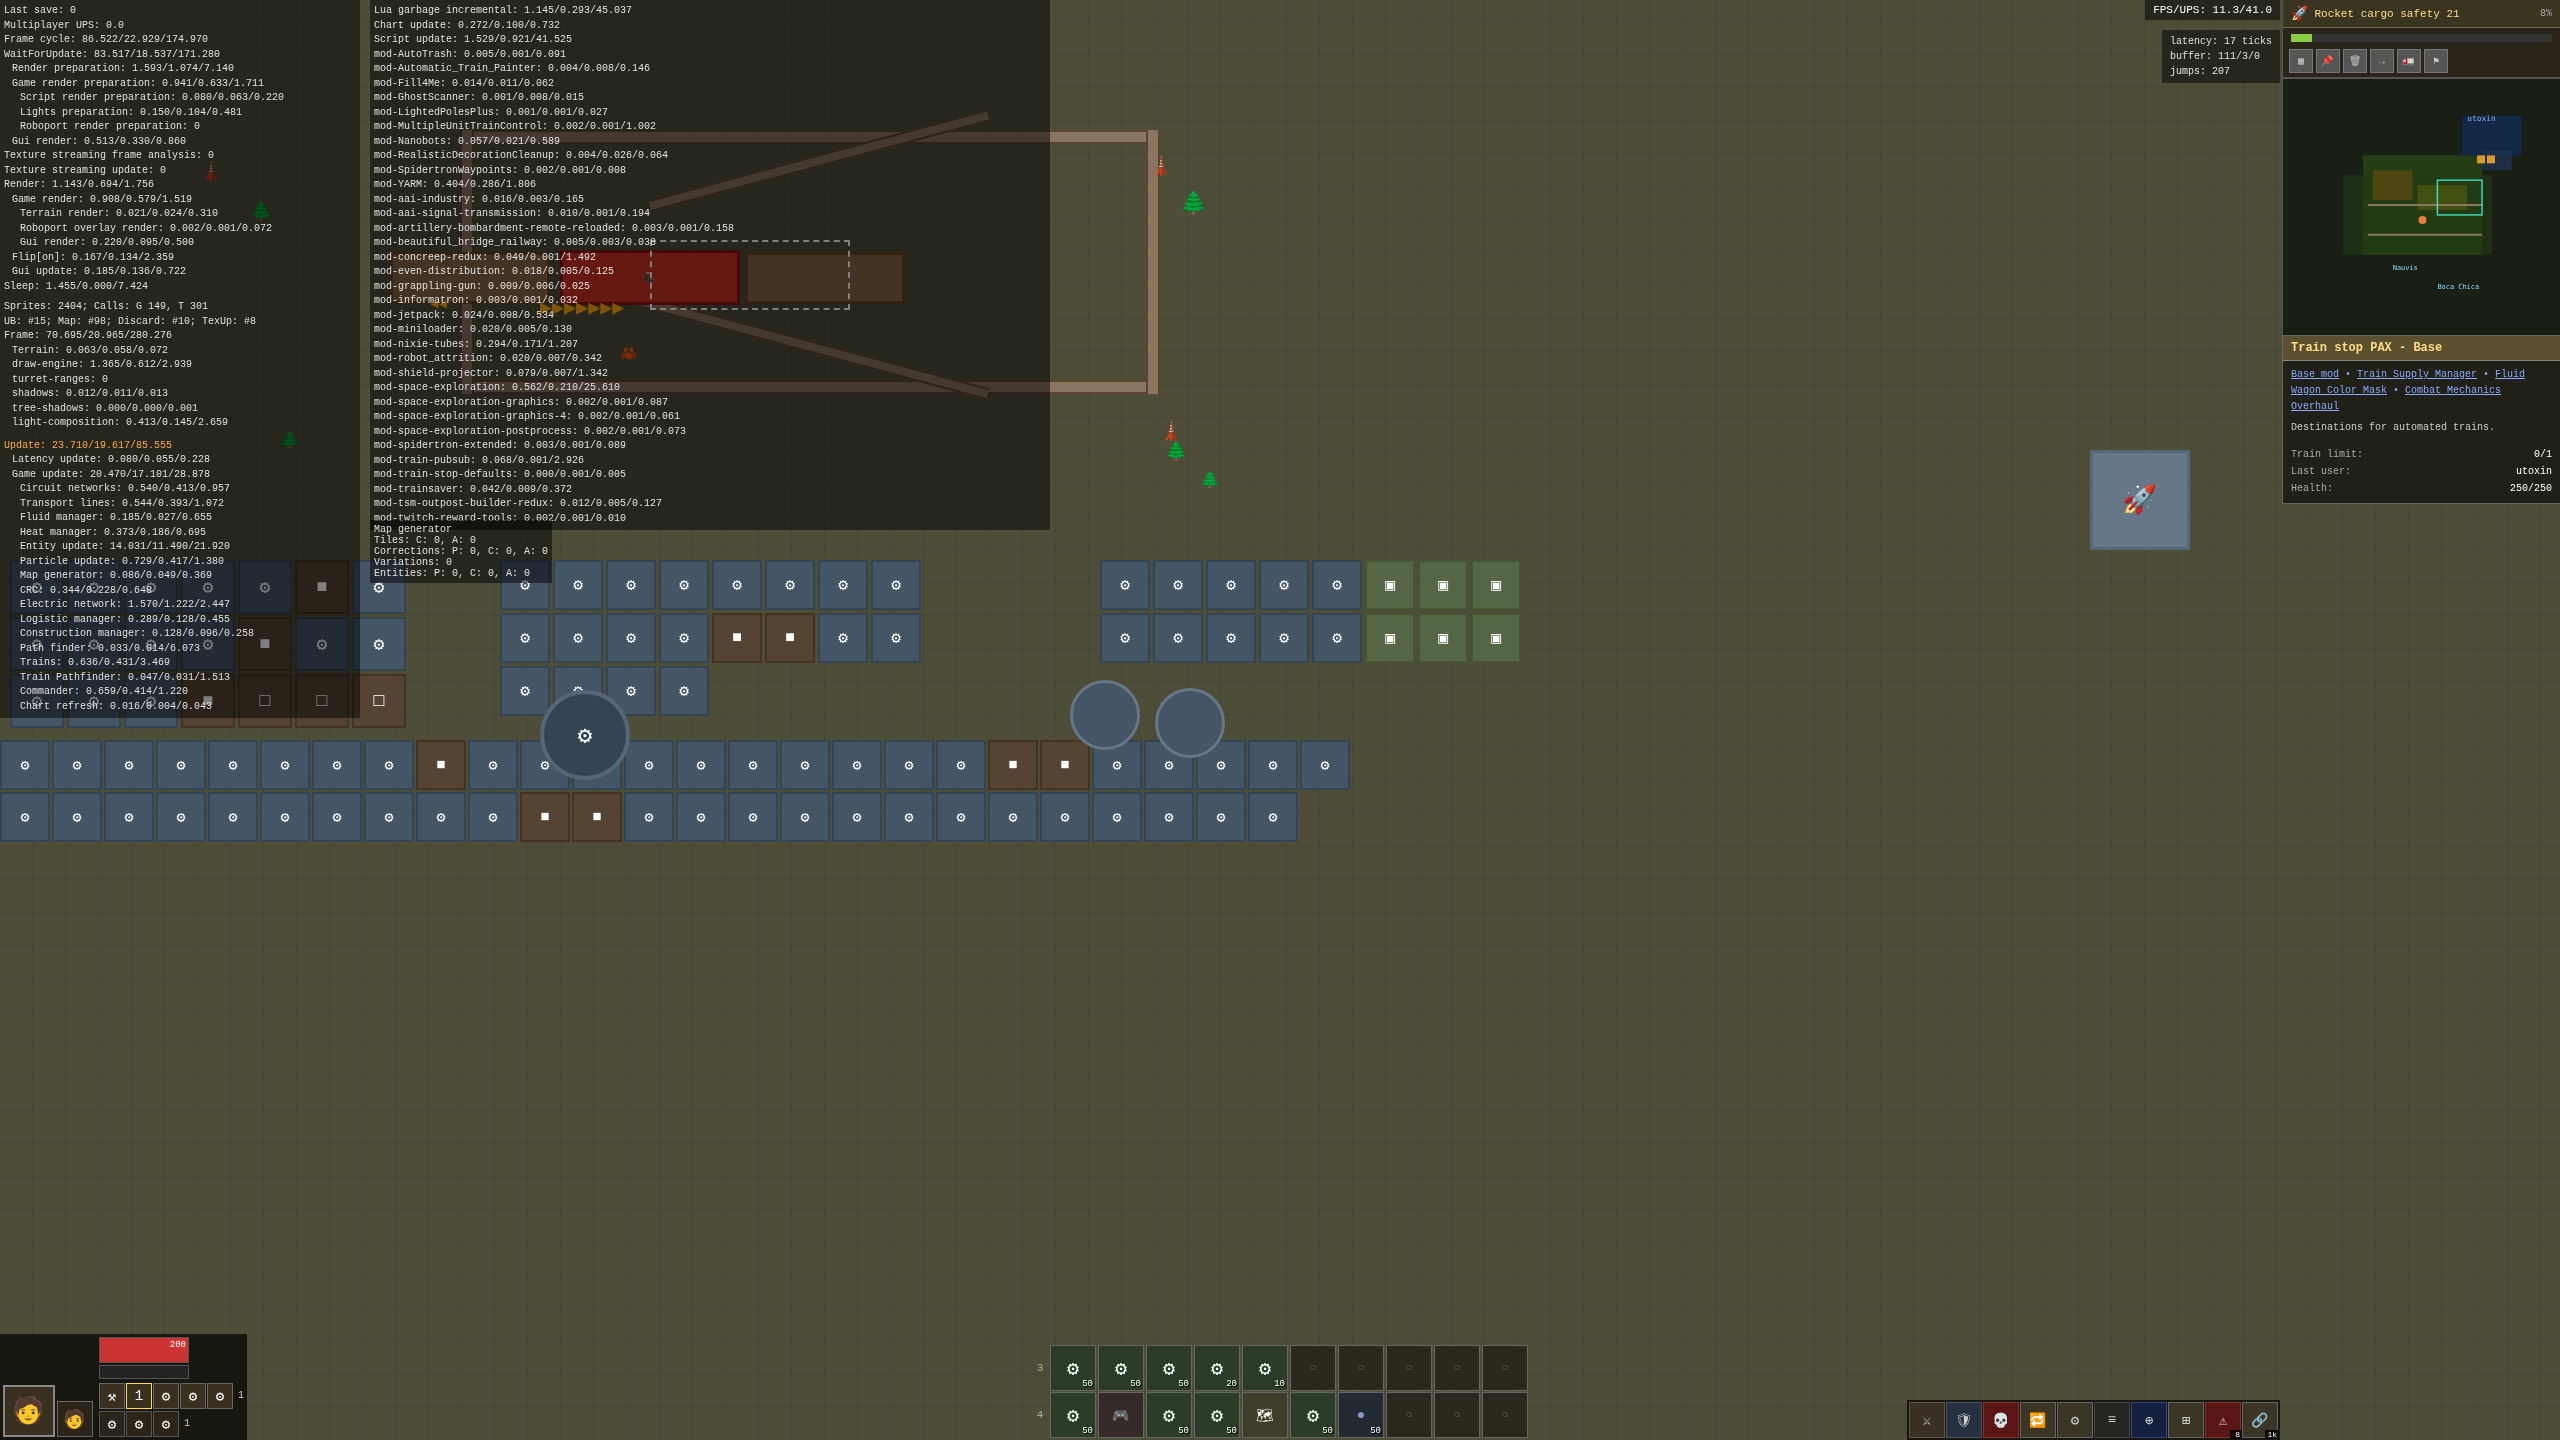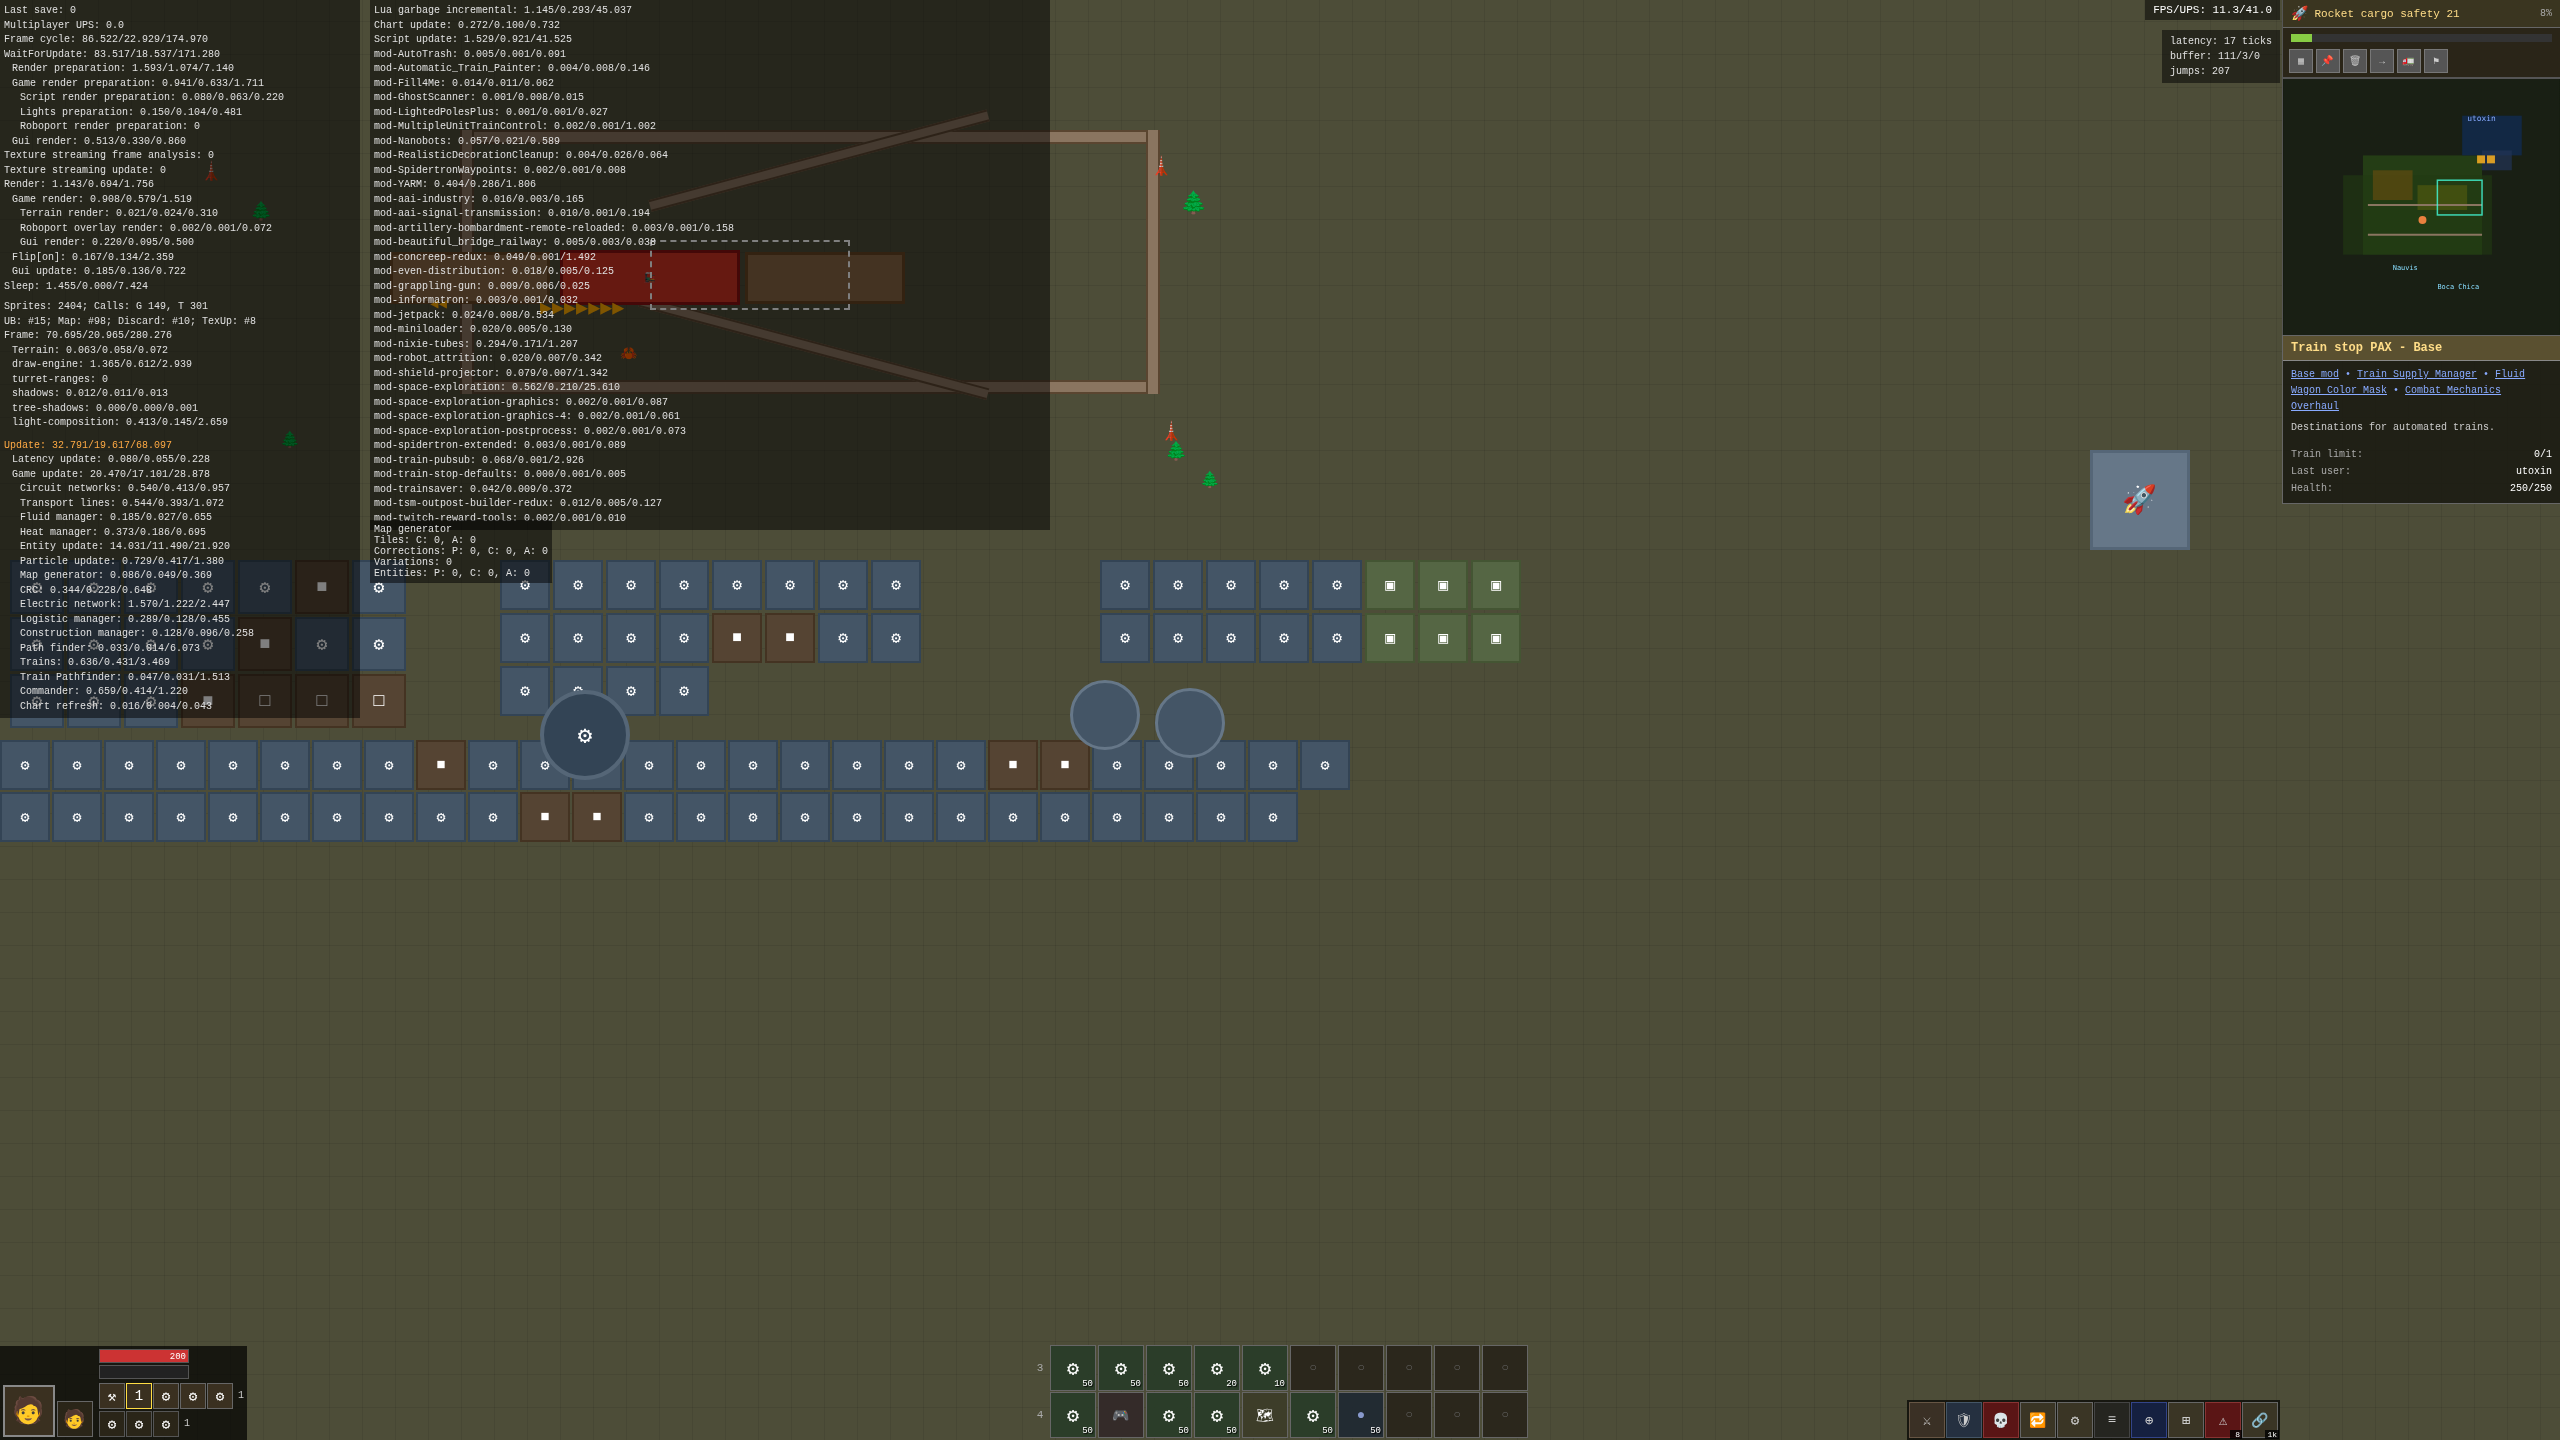--- a/index.html
+++ b/index.html
@@ -542,21 +542,21 @@
   <div class="line">Sprites: 2404; Calls: G 149, T 301</div>
   <div class="line">UB: #15; Map: #98; Discard: #10; TexUp: #8</div>
   <div class="line">Frame: 70.695/20.965/280.276</div>
   <div class="line indent1">Terrain: 0.063/0.058/0.072</div>
   <div class="line indent1">draw-engine: 1.365/0.612/2.939</div>
   <div class="line indent1">turret-ranges: 0</div>
   <div class="line indent1">shadows: 0.012/0.011/0.013</div>
   <div class="line indent1">tree-shadows: 0.000/0.000/0.001</div>
   <div class="line indent1">light-composition: 0.413/0.145/2.659</div>
   <div style="height:8px;"></div>
-  <div class="line stat-update">Update: 32.791/19.617/68.097</div>
+  <div class="line stat-update">Update: 23.710/19.617/85.555</div>
   <div class="line indent1">Latency update: 0.080/0.055/0.228</div>
   <div class="line indent1">Game update: 20.470/17.101/28.878</div>
   <div class="line indent2">Circuit networks: 0.540/0.413/0.957</div>
   <div class="line indent2">Transport lines: 0.544/0.393/1.072</div>
   <div class="line indent2">Fluid manager: 0.185/0.027/0.655</div>
   <div class="line indent2">Heat manager: 0.373/0.186/0.695</div>
   <div class="line indent2">Entity update: 14.031/11.490/21.920</div>
   <div class="line indent2">Particle update: 0.729/0.417/1.380</div>
   <div class="line indent2">Map generator: 0.086/0.049/0.369</div>
   <div class="line indent2">CRC: 0.344/0.228/0.648</div>
@@ -720,21 +720,21 @@
 <div style="position:absolute; bottom:0; left:0; right:0; z-index:200; display:flex; align-items:flex-end; background:rgba(0,0,0,0);">
 
   <div id="player-info" style="position:absolute; bottom:0; left:0; display:flex; align-items:flex-end; gap:2px; padding:3px; background:rgba(0,0,0,0.7); z-index:201;">
 
     <div style="width:52px; height:52px; background:#3a3020; border:2px solid #888; display:flex; align-items:center; justify-content:center; font-size:26px;">🧑</div>
 
     <div style="width:36px; height:36px; background:#2a2518; border:1px solid #666; display:flex; align-items:center; justify-content:center; font-size:18px;">🧑</div>
 
     <div style="display:flex; flex-direction:column; gap:2px; padding-left:4px;">
 
-      <div style="width:90px; height:14px; background:#222; border:1px solid #555; position:relative;">
+      <div style="width:90px; height:26px; background:#222; border:1px solid #555; position:relative;">
         <div style="width:100%; height:100%; background:#cc3333;"></div>
         <span style="position:absolute; right:2px; top:0; font-size:9px; color:#fff; line-height:14px;">200</span>
       </div>
 
       <div style="width:90px; height:14px; background:#222; border:1px solid #555; position:relative;">
         <div style="width:0%; height:100%; background:#3344cc;"></div>
       </div>
 
       <div style="display:flex; gap:1px; margin-top:2px;">
         <div style="width:26px;height:26px;background:#3a3020;border:1px solid #666;display:flex;align-items:center;justify-content:center;font-size:14px;">⚒</div>

